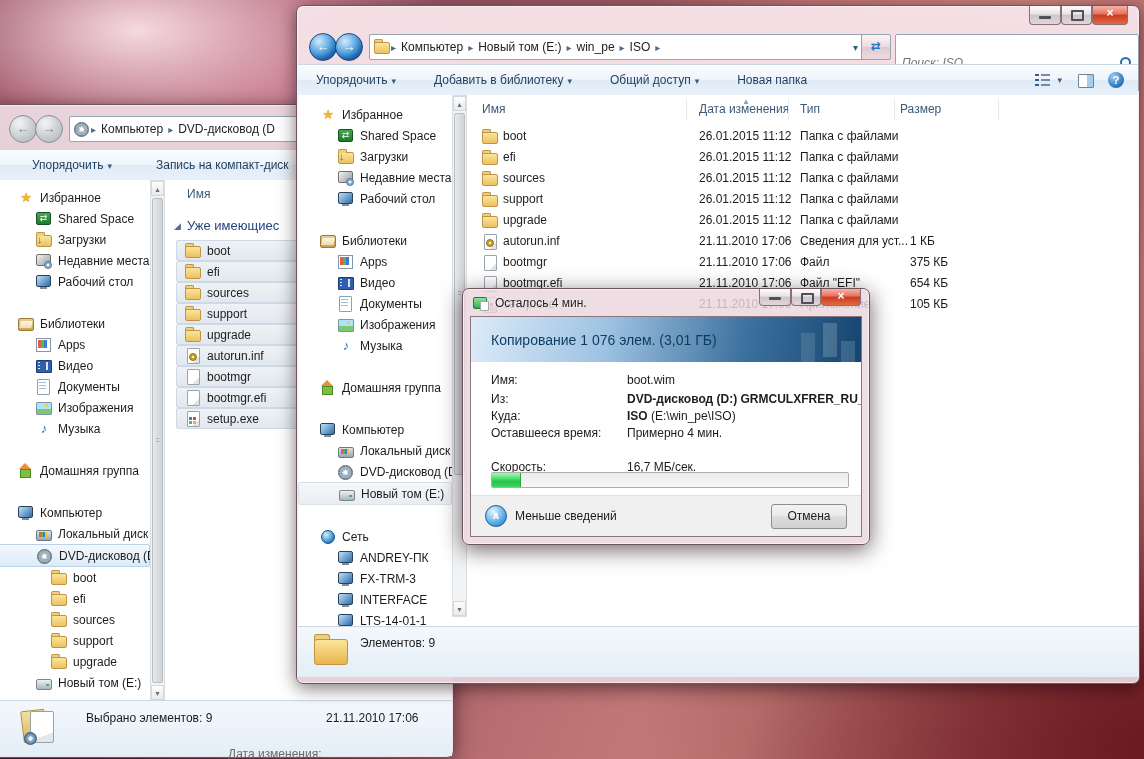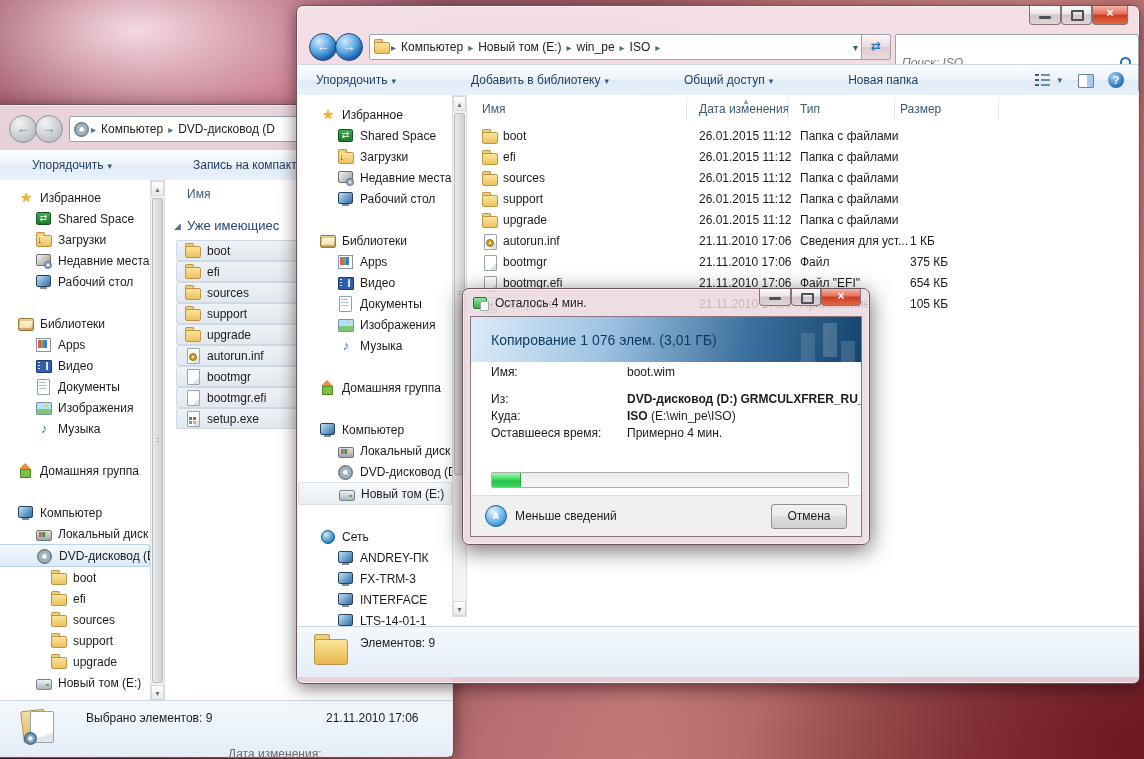--- a/index.html
+++ b/index.html
@@ -22,21 +22,21 @@
   .navbtn{position:absolute;width:26px;height:26px;border-radius:50%;text-align:center;line-height:25px;font-size:13px;font-weight:bold;}
   .navbtn.blue{background:radial-gradient(circle at 35% 28%,#d2eafc,#5aa6e0 45%,#1e62ae 72%,#174f92);border:1px solid #1b4a7e;color:#fff;}
   .navbtn.gray{background:radial-gradient(circle at 35% 28%,#f4f4f4,#c9ced2 55%,#a9b0b6);border:1px solid #8b9196;color:#7d848a;}
   .addrbar{position:absolute;height:24px;background:#fff;border:1px solid #97a5b2;border-radius:2px;display:flex;align-items:center;padding:0 4px;overflow:hidden;white-space:nowrap;}
   .crumb{padding:0 4px;color:#222;}
   .sep{color:#4c6a86;font-size:10px;padding:0 1px;}
   .ddown{margin-left:auto;color:#3c5a7a;font-size:10px;padding:0 4px;}
   .sqbtn{position:absolute;height:24px;background:linear-gradient(#fdf4f6,#ecd9df 50%,#e0c9d1 50%,#eadbe1);border:1px solid #97a5b2;border-radius:2px;text-align:center;color:#2179c4;font-weight:bold;line-height:23px;}
   .searchbox{position:absolute;height:24px;background:#fff;border:1px solid #97a5b2;border-radius:2px;display:flex;align-items:center;padding:16px 4px;}
   .searchbox input{flex:1;border:none;outline:none;font-style:italic;color:#7b7b7b;font-size:12px;font-family:inherit;background:transparent;}
-  .toolbar{position:absolute;left:1px;right:1px;height:30px;background:linear-gradient(#fbfdfe,#edf4fb 48%,#e0ebf6 52%,#e9f1fa);border-top:1px solid #cdd8e4;border-bottom:1px solid #c4cfdb;display:flex;align-items:center;gap:37px;}
+  .toolbar{position:absolute;left:1px;right:1px;height:30px;background:linear-gradient(#fbfdfe,#edf4fb 48%,#e0ebf6 52%,#e9f1fa);border-top:1px solid #cdd8e4;border-bottom:1px solid #c4cfdb;display:flex;align-items:center;}
   .tbtn{color:#1e3c5c;padding:0 10px;white-space:nowrap;}
   .tbtn .dd{color:#3c5a7a;font-size:9px;margin-left:4px;}
   .wbody{position:absolute;background:#fff;overflow:hidden;}
   .statusbar{position:absolute;left:1px;right:1px;background:linear-gradient(#f3f8fc,#e4eef7);border-top:1px solid #ccd7e2;}
   .graytx{color:#6b6b6b;}
   
   .caps{position:absolute;display:flex;}
   .capbtn{height:18px;border:1px solid #8a6f77;border-top:none;border-radius:0 0 4px 4px;background:linear-gradient(#fdfdfd,#e9e3e6 45%,#cfc4c9 50%,#e2d6da);position:relative;}
   .capbtn.red{background:linear-gradient(#f6b3a6,#e8705a 45%,#cc3a22 50%,#e06a41);color:#fff;}
   .capbtn .glyph{position:absolute;inset:0;text-align:center;line-height:15px;font-size:12px;font-weight:bold;color:#4a4a52;}
@@ -535,24 +535,25 @@
       <div class="capbtn gmin" style="width:30px;height:16px;"></div>
       <div class="capbtn gmax" style="width:28px;height:16px;"></div>
       <div class="capbtn red" style="width:38px;height:16px;">
           <span class="glyph" style="line-height:14px;">×</span>
         </div>
     </div>
     <div class="dclient">
       <div class="dheader">
           <span>Копирование 1 076 элем. (3,01 ГБ)</span>
         </div>
-      <div class="drow" style="top:48px;"><span class="dlabel">Имя:</span><span>boot.wim</span></div>
+      <div class="drow" style="top:56px;"><span class="dlabel">Имя:</span><span>boot.wim</span></div>
       <div class="drow" style="top:75px;"><span class="dlabel">Из:</span><b>DVD-дисковод (D:) GRMCULXFRER_RU_</b></div>
       <div class="drow" style="top:92px;"><span class="dlabel">Куда:</span><b>ISO</b><span> (E:\win_pe\ISO)</span></div>
       <div class="drow" style="top:109px;"><span class="dlabel">Оставшееся время:</span><span>Примерно 4 мин.</span></div>
+      <div class="drow" style="top:143px;"><span class="dlabel">Скорость:</span><span>16,7 МБ/сек.</span></div>
       <div class="dprogress">
           <div class="dfill" style="width: 8%;"></div>
         </div>
       <div class="dfooter">
         <span class="ic i-chev">∧</span>
         <span>Меньше сведений</span>
         <div class="btn">Отмена</div>
       </div>
     </div>
   </div>

